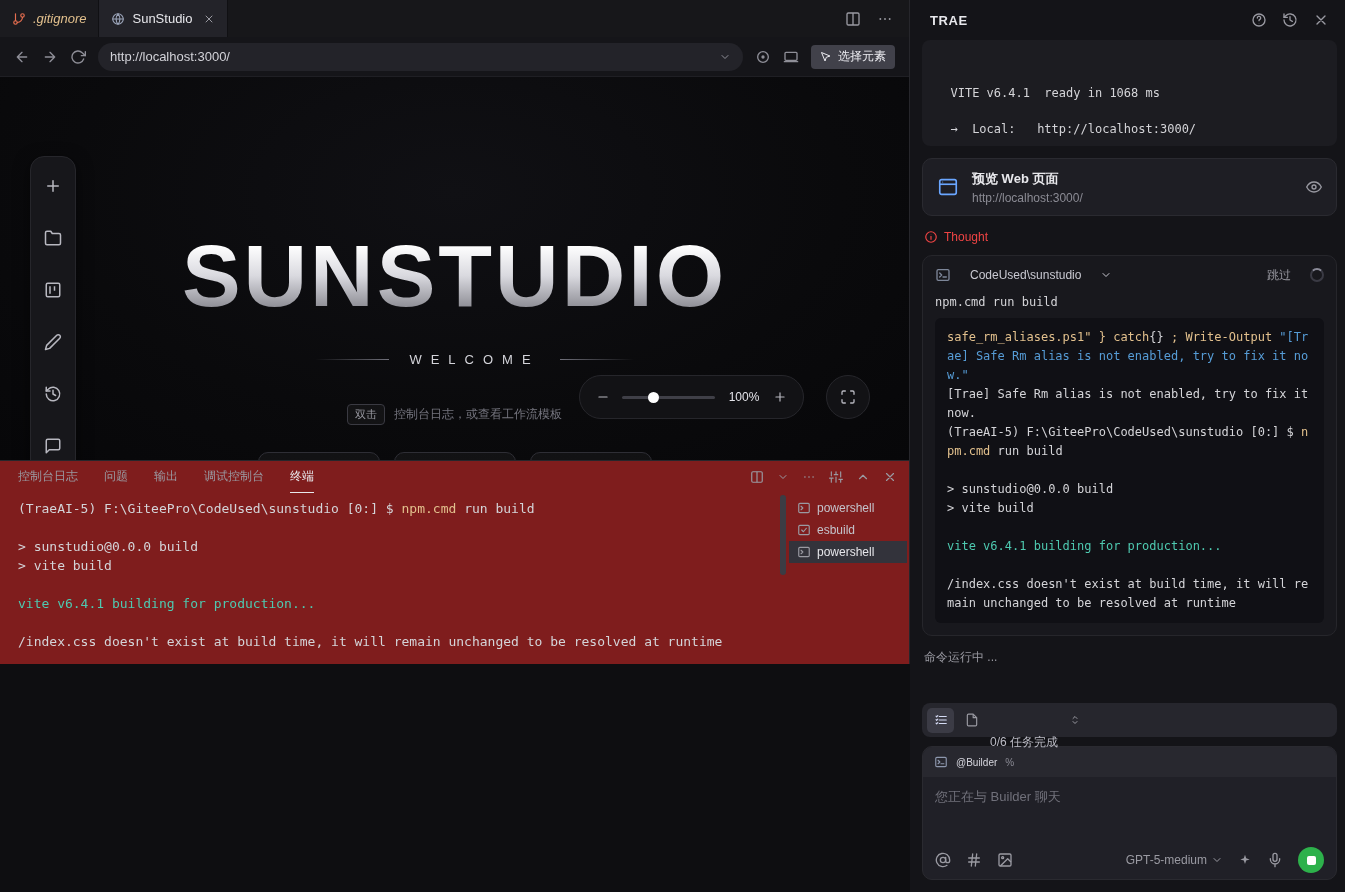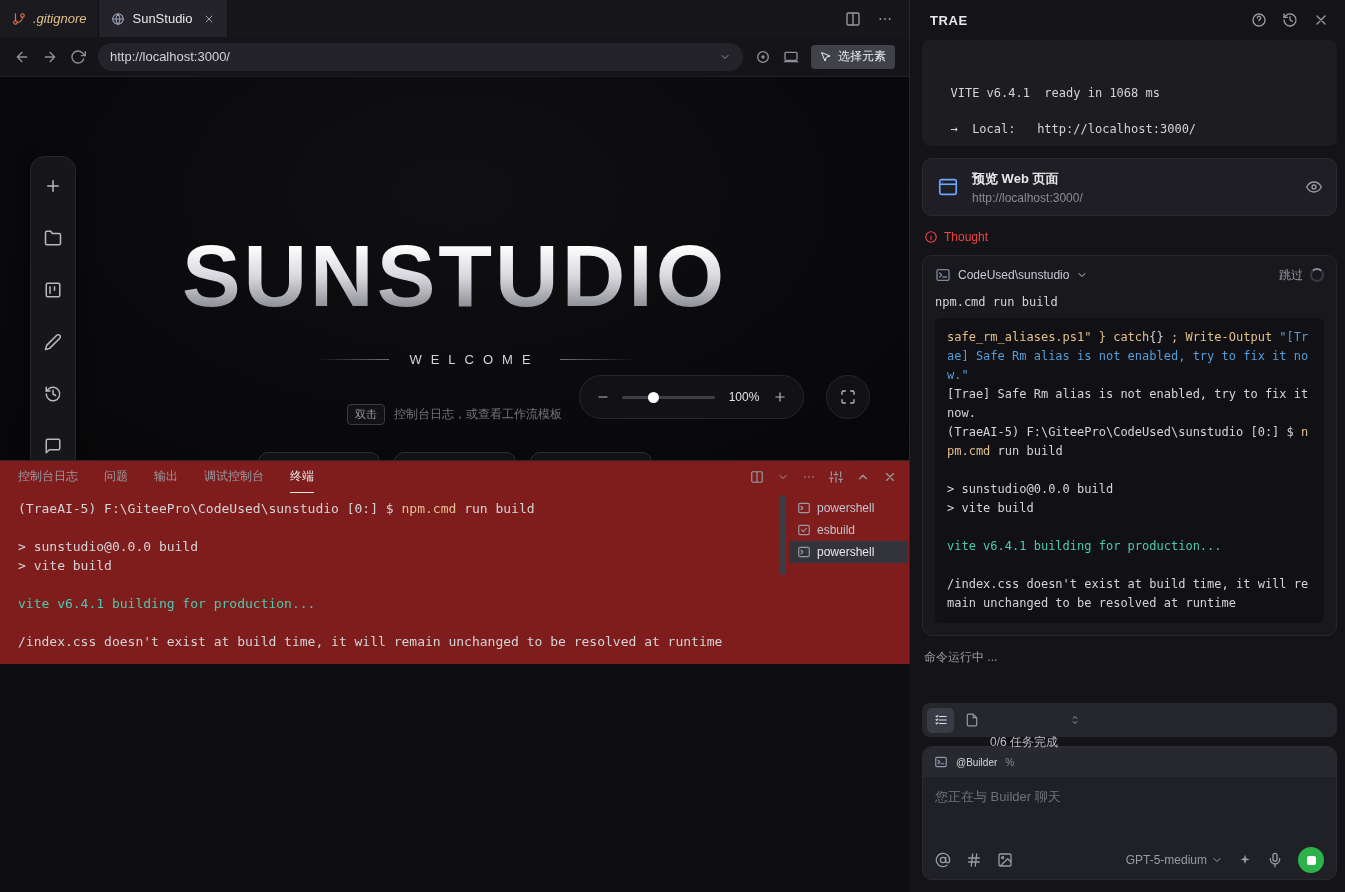--- a/index.html
+++ b/index.html
@@ -88,21 +88,21 @@
   .mono{font-family:"DejaVu Sans Mono","Liberation Mono",monospace;}
   .card-terminal-top{background:#1c1c21;border-radius:8px;padding:8px 14px;font-size:12px;line-height:18px;color:#d4d4d8;height:106px;overflow:hidden;}
   .card-terminal-top .tline{min-height:18px;}
   .card-preview{margin-top:12px;background:#1e1e24;border:1px solid #2a2a30;border-radius:10px;height:58px;display:flex;align-items:center;gap:13px;padding:0 14px;cursor:pointer;}
   .cp-icon{color:#6aa6ff;flex:none;}
   .cp-title{font-size:13px;color:#e8e8ec;font-weight:700;}
   .cp-url{font-size:12px;color:#8b8b94;margin-top:3px;}
   .cp-eye{margin-left:auto;color:#9a9aa2;cursor:pointer;}
   .thought-row{display:flex;align-items:center;gap:6px;margin:14px 0 11px 2px;color:#ef4444;font-size:12px;}
   .card-run{background:#18181d;border:1px solid #26262b;border-radius:10px;overflow:hidden;}
-  .run-header{height:38px;display:flex;align-items:center;gap:7px;padding:0 12px;font-size:12px;color:#c9c9d2;}
+  .run-header{height:38px;display:flex;align-items:center;gap:19px;padding:0 12px;font-size:12px;color:#c9c9d2;}
   .run-header .term-ic{color:#7d8699;}
   .run-skip{margin-left:auto;color:#9a9aa2;cursor:pointer;}
   .spinner{width:14px;height:14px;border-radius:50%;border:2px solid #3a3a44;border-top-color:#8a8a98;flex:none;}
   .run-cmd{padding:1px 12px 9px;font-size:12px;color:#d4d4d8;}
   .run-output{margin:0 12px 12px;background:#101015;border-radius:6px;padding:10px 12px;font-size:12px;line-height:19px;color:#d4d4d8;}
   .run-output .tline{min-height:19px;}
   .status-row{margin:13px 0 0 2px;font-size:12px;color:#9a9aa2;}
   .trae-bottom{padding:8px 8px 12px 12px;flex:none;}
   .task-bar{height:34px;background:#26262d;border-radius:8px;display:flex;align-items:center;gap:11px;padding:0 5px;}
   .task-icon-btn{width:27px;height:25px;background:#3b3b45;border-radius:5px;display:flex;align-items:center;justify-content:center;color:#d6dcf5;cursor:pointer;flex:none;}

